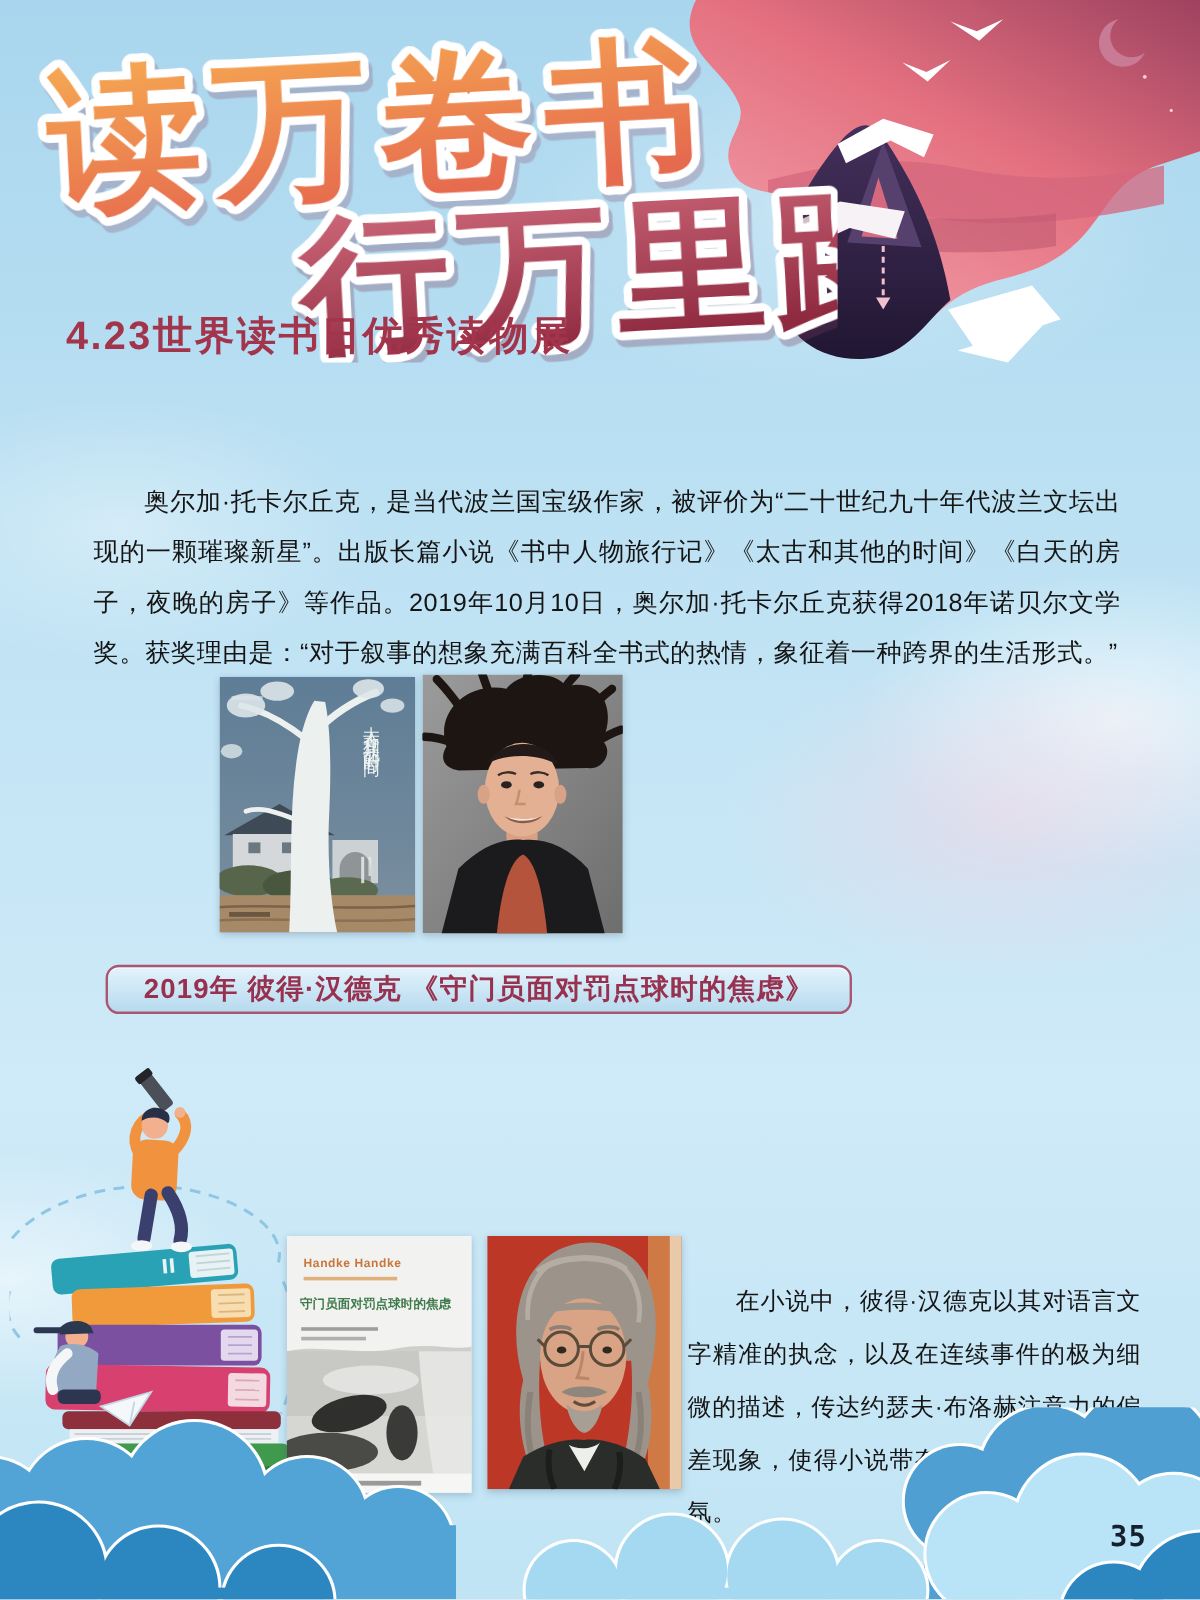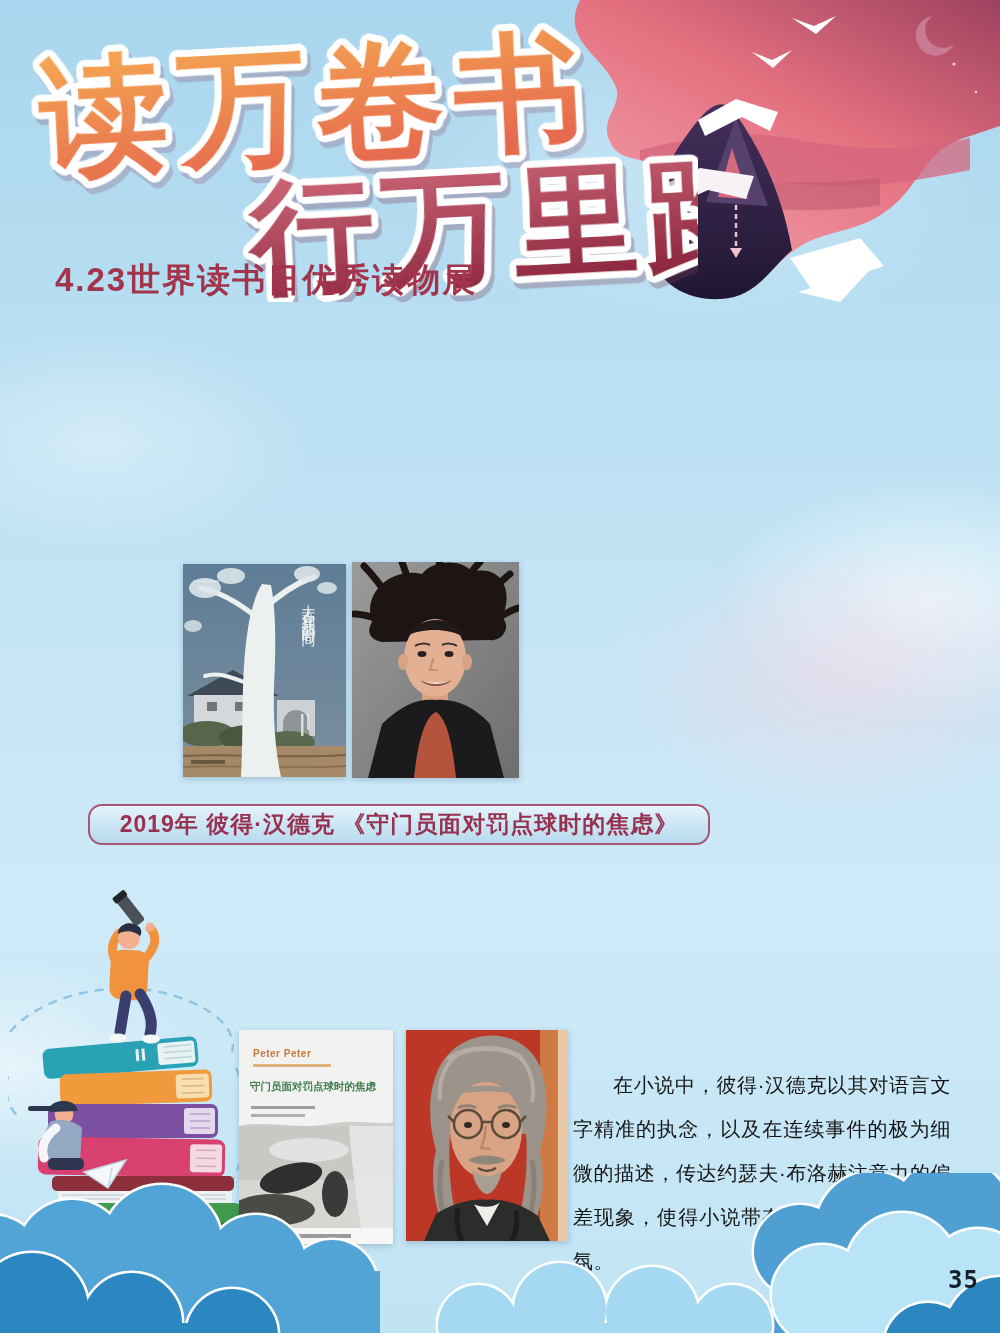--- a/index.html
+++ b/index.html
@@ -23,21 +23,21 @@
   }
   
   .banner{
     height:37px;border:2px solid #a85672;border-radius:11px;
     background:linear-gradient(180deg,#e3f3fc 0%,#cfe8f6 45%,#b7daee 100%);
     box-shadow:0 1px 0 rgba(255,255,255,.8) inset;
     display:flex;align-items:center;justify-content:center;
     font-size:23px;font-weight:bold;color:#97314f;letter-spacing:1px;
   }
   #banner1{left:88px;top:349px;width:610px;}
-  #banner2{left:88px;top:804px;width:618px;border-radius:14px;}
+  #banner2{left:88px;top:804px;width:618px;}
   
   .para{
     color:#151515;text-align:justify;text-indent:2em;
     font-size:21px;letter-spacing:.5px;
   }
   #para1{left:78px;top:398px;width:856px;line-height:42px;}
   #para2{left:196px;top:860px;width:740px;line-height:47px;}
   #side1{left:533px;top:590px;width:418px;font-size:20px;line-height:46px;}
   #side2{left:573px;top:1063px;width:378px;font-size:20px;line-height:44px;}
   
@@ -52,21 +52,21 @@
     font-family:"Liberation Serif","DejaVu Serif",serif;
   }
   .cover2-author{position:absolute;left:14px;top:18px;font-size:10px;font-weight:bold;color:#c9763a;letter-spacing:.5px;}
   .cover2-title{position:absolute;left:11px;top:50px;font-size:10.5px;font-weight:bold;color:#3f7a4a;letter-spacing:0;text-align:center;}
   
   #decor-topright{right:0;top:0;}
   #bookstack{left:8px;top:870px;}
   #clouds{left:0;top:1173px;}
   .pagenum{
     left:925px;top:1266px;font-size:24px;font-weight:bold;color:#15202e;
-    font-family:"DejaVu Sans Mono","Liberation Mono",monospace;letter-spacing:1px;margin-left:23px;
+    font-family:"DejaVu Sans Mono","Liberation Mono",monospace;letter-spacing:1px;
   }
 </style>
 </head>
 <body>
 
 <div id="page">
 
   <svg id="decor-topright" class="abs" width="460" height="330" viewBox="0 0 460 330">
     <defs>
       <linearGradient id="pinksky" x1="1" y1="0" x2="0.25" y2="1">
@@ -111,20 +111,21 @@
         <stop offset="0" stop-color="#d06b7c"></stop>
           <stop offset="1" stop-color="#8f2940"></stop>
       </linearGradient>
     </defs>
     <text x="22" y="135" font-size="128" font-weight="bold" letter-spacing="10" fill="url(#tg1)" stroke="#ffffff" stroke-width="14" paint-order="stroke" stroke-linejoin="round" transform="rotate(-3 320 90)" style="filter:drop-shadow(3px 6px 0 rgba(140,90,120,.30));">读万卷书</text>
     <text x="232" y="258" font-size="124" font-weight="bold" letter-spacing="8" fill="url(#tg2)" stroke="#ffffff" stroke-width="14" paint-order="stroke" stroke-linejoin="round" transform="rotate(-3 440 215)" style="filter:drop-shadow(3px 6px 0 rgba(120,60,90,.30));">行万里路</text>
   </svg>
 
   <div class="abs subtitle">4.23世界读书日优秀读物展</div>
 
+  <div id="para1" class="abs para">奥尔加·托卡尔丘克，是当代波兰国宝级作家，被评价为“二十世纪九十年代波兰文坛出现的一颗璀璨新星”。出版长篇小说《书中人物旅行记》《太古和其他的时间》《白天的房子，夜晚的房子》等作品。2019年10月10日，奥尔加·托卡尔丘克获得2018年诺贝尔文学奖。获奖理由是：“对于叙事的想象充满百科全书式的热情，象征着一种跨界的生活形式。”</div>
 
   <div id="cover1" class="abs imgbox" style="position:absolute;">
     <svg width="163" height="213" viewBox="0 0 163 213">
       <defs>
         <linearGradient id="c1bg" x1="0" y1="0" x2="0" y2="1">
           <stop offset="0" stop-color="#5e7d96"></stop>
             <stop offset="0.7" stop-color="#72899c"></stop>
             <stop offset="1" stop-color="#7e93a1"></stop>
         </linearGradient>
       </defs>
@@ -287,21 +288,21 @@
       <ellipse cx="96" cy="164" rx="13" ry="23" fill="#3a3a38"></ellipse>
       <ellipse cx="34" cy="180" rx="42" ry="16" fill="#4a4a46"></ellipse>
       <path d="M110,96 L154,96 L154,198 L122,198 C116,160 112,126 110,96 Z" fill="#e9eae7" opacity=".85"></path>
       <ellipse cx="70" cy="120" rx="40" ry="12" fill="#eceded" opacity=".7"></ellipse>
       <rect x="0" y="198" width="154" height="16" fill="#f6f7f5"></rect>
       <rect x="42" y="204" width="70" height="4" fill="#9a9a9a"></rect>
       <rect x="14" y="34" width="78" height="3" fill="#d99a55" opacity=".75"></rect>
       <rect x="12" y="76" width="64" height="3" fill="#8a8a8a" opacity=".8"></rect>
       <rect x="12" y="84" width="54" height="3" fill="#8a8a8a" opacity=".65"></rect>
     </svg>
-    <div class="cover2-author">Peter Peter</div>
+    <div class="cover2-author">Handke Handke</div>
     <div class="cover2-title">守门员面对罚点球时的焦虑</div>
   </div>
 
   <svg id="photo2" class="abs imgbox" width="162" height="211" viewBox="0 0 162 211">
     <rect width="162" height="211" fill="#bd3726"></rect>
     <rect x="134" y="0" width="18" height="211" fill="#cf7a45"></rect>
     <rect x="152" y="0" width="10" height="211" fill="#e8c9a8"></rect>
 
     <path d="M30,120 C18,80 24,34 52,16 C72,2 100,2 118,16 C142,32 146,78 134,122 C140,150 136,178 128,194 L112,194 C120,160 122,130 120,104 L44,104 C42,134 44,164 52,194 L36,194 C28,172 24,146 30,120 Z" fill="#9c938a"></path>
     <path d="M42,30 C58,16 96,14 116,28" stroke="#b5ada3" stroke-width="5" fill="none"></path>

